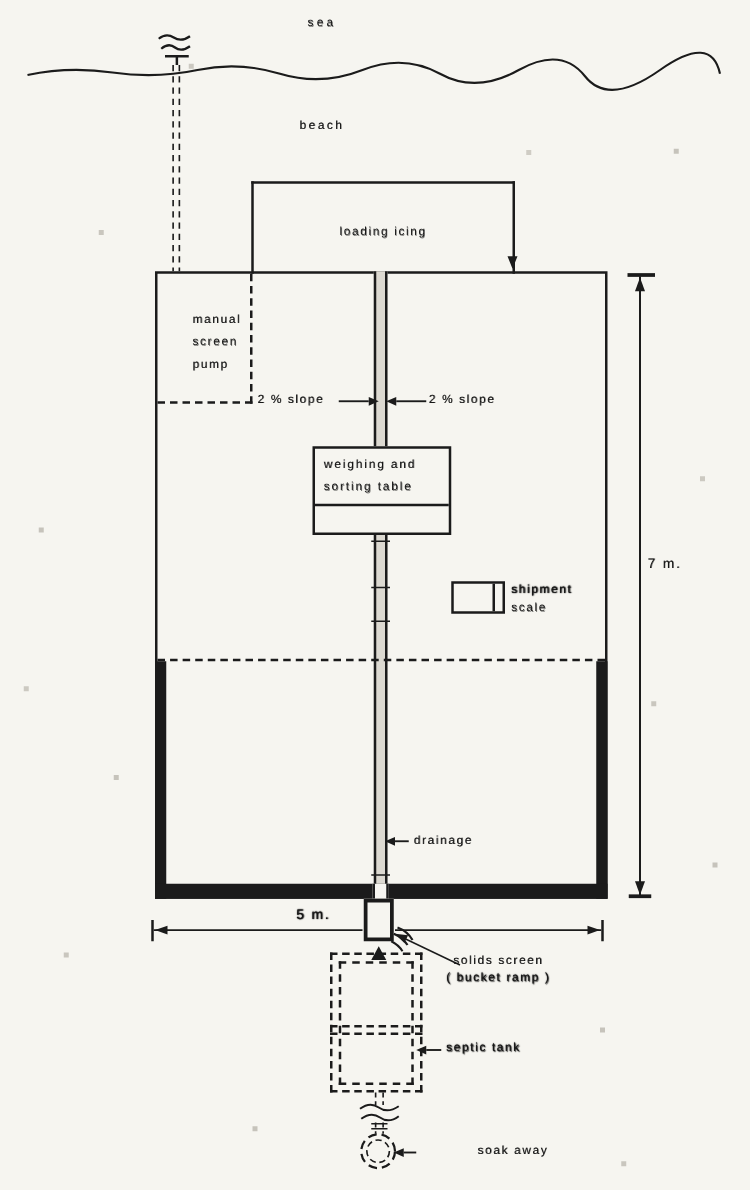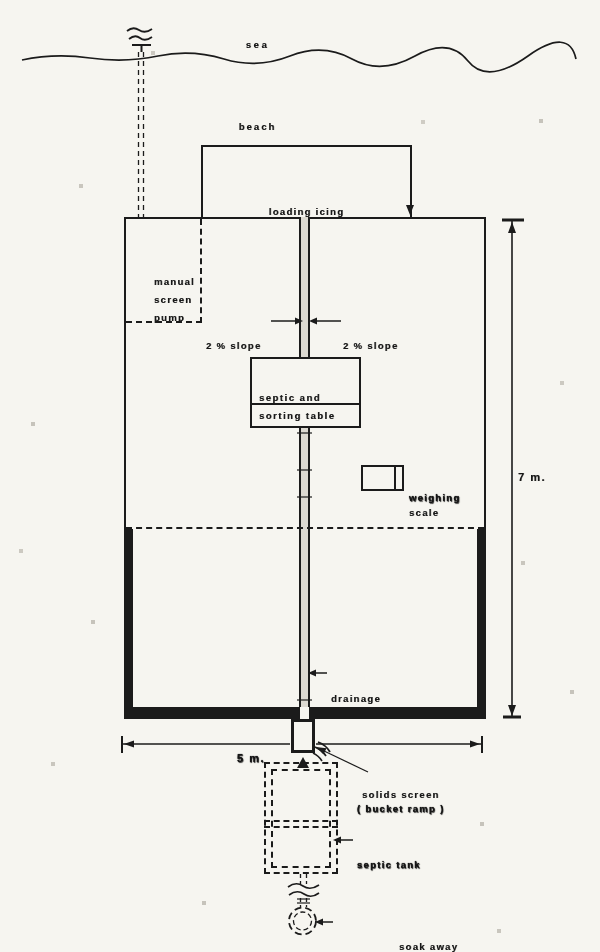--- a/index.html
+++ b/index.html
@@ -9,25 +9,24 @@
   }
   html,body{margin:0;padding:0;background:#e9e8e3;}
   .canvas{
     position:relative;width:600px;height:952px;margin:0 auto;
     background:var(--paper);overflow:hidden;
     font-family:"Liberation Sans",sans-serif;
   }
   .abs{position:absolute;box-sizing:border-box;}
   .lbl{
     position:absolute;box-sizing:border-box;
-    font-weight:700;font-size:9.5px;line-height:1.3;
+    font-weight:400;font-size:9.5px;line-height:1.3;
     letter-spacing:1.3px;color:#161616;
     text-shadow:0.5px 0.4px 0.5px rgba(25,25,25,.55);
     white-space:nowrap;
-    margin-top:26px;
   }
   .heavy{text-shadow:0 0 1px #000, .7px .5px .9px rgba(0,0,0,.75);}
   .center{text-align:center;}
   .dim{font-size:11px;letter-spacing:1.5px;}
   .line-rect{border:2px solid var(--ink);background:transparent;}
   .speckles{position:absolute;left:0;top:0;width:2px;height:2px;background:transparent;z-index:0;
     box-shadow:540px 120px 0 1px #c6c3bb, 80px 185px 0 1px #c9c6be, 32px 423px 0 1px #c6c3bb,
       561px 382px 0 1px #ccc9c1, 92px 621px 0 1px #c6c3bb, 522px 562px 0 1px #c9c6be,
       203px 902px 0 1px #c6c3bb, 422px 121px 0 1px #cfccc4, 481px 823px 0 1px #c6c3bb,
       52px 763px 0 1px #c9c6be, 571px 691px 0 1px #c6c3bb, 152px 52px 0 1px #ccc9c1,
@@ -150,38 +149,38 @@
     <span style="display:block">manual</span>
     <span style="display:block">screen</span>
     <span style="display:block">pump</span>
   </div>
 
   <div class="lbl z6" style="left:206px;top:314px;">2 % slope</div>
 
   <div class="lbl z6" style="left:343px;top:314px;">2 % slope</div>
 
   <div class="lbl z6" style="left:259px;top:363px;line-height:18px;letter-spacing:1.5px;">
-    <span style="display:block">septic and</span>
+    <span style="display:block">weighing and</span>
     <span style="display:block">sorting table</span>
   </div>
 
   <div class="lbl z6" style="left:409px;top:464px;line-height:15px;">
-    <span class="heavy" style="display:block">weighing</span>
+    <span class="heavy" style="display:block">shipment</span>
     <span style="display:block">scale</span>
   </div>
 
 
   <div class="lbl z6" style="left:331px;top:667px;">drainage</div>
 
   <div class="lbl dim z6" style="left:518px;top:444px;">7 m.</div>
 
   <div class="lbl dim heavy z6" style="left:237px;top:725px;">5 m.</div>
 
   <div class="lbl z6" style="left:357px;top:762px;line-height:14px;text-align:center;">
     <span style="display:block">solids screen</span>
     <span class="heavy" style="display:block">( bucket ramp )</span>
   </div>
 
   <div class="lbl heavy z6" style="left:357px;top:833px;">septic tank</div>
 
-  <div class="lbl z6" style="left:355px;top:915px;padding-left:44px;">soak away</div>
+  <div class="lbl z6" style="left:338px;top:915px;padding-left:44px;">soak away</div>
 
 </div>
 
 </body></html>

